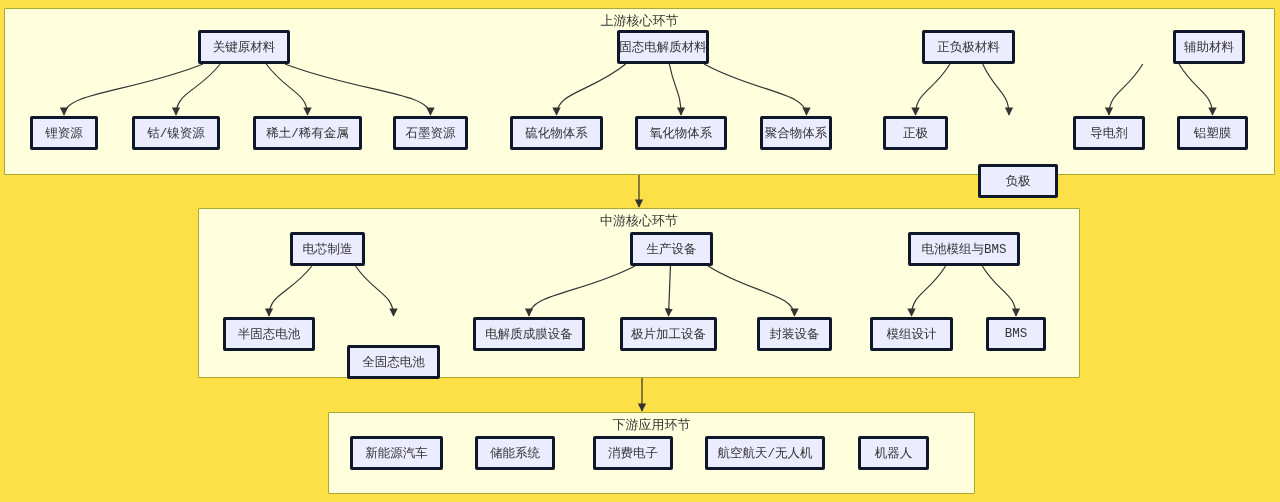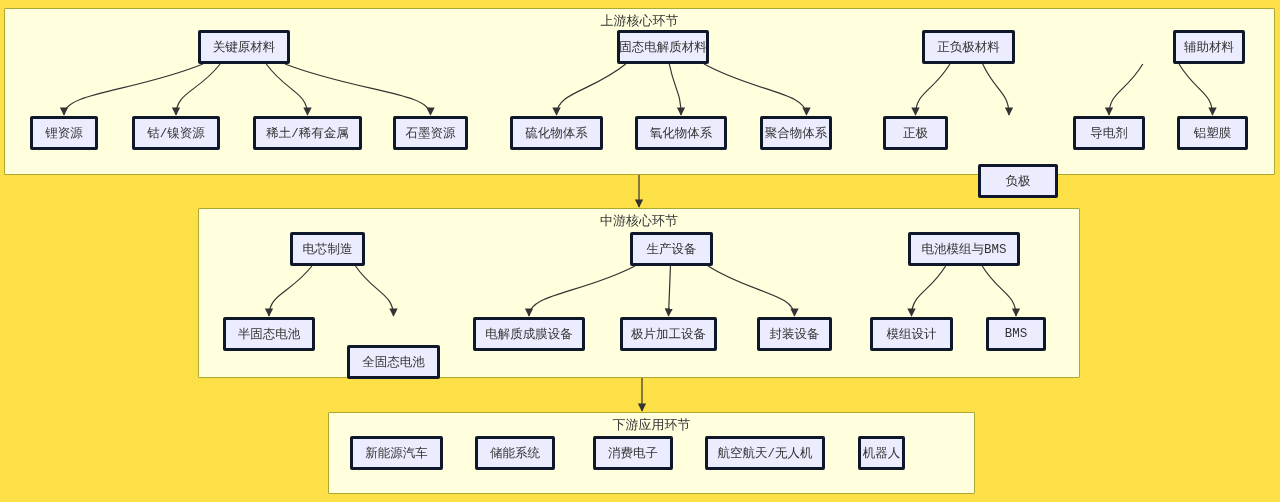--- a/index.html
+++ b/index.html
@@ -121,15 +121,15 @@
   <div class="node" style="left:473px; top:317px; width:112px;">电解质成膜设备</div>
   <div class="node" style="left:620px; top:317px; width:97px;">极片加工设备</div>
   <div class="node" style="left:757px; top:317px; width:75px;">封装设备</div>
   <div class="node" style="left:870px; top:317px; width:83px;">模组设计</div>
   <div class="node" style="left:986px; top:317px; width:60px;">BMS</div>
 
   <div class="node" style="left:350px; top:436px; width:93px;">新能源汽车</div>
   <div class="node" style="left:475px; top:436px; width:80px;">储能系统</div>
   <div class="node" style="left:593px; top:436px; width:80px;">消费电子</div>
   <div class="node" style="left:705px; top:436px; width:120px;">航空航天/无人机</div>
-  <div class="node" style="left:858px; top:436px; width:47px;text-align:center;">机器人</div>
+  <div class="node" style="left:858px; top:436px; width:71px;text-align:center;">机器人</div>
 
 </div>
 
 </body></html>

